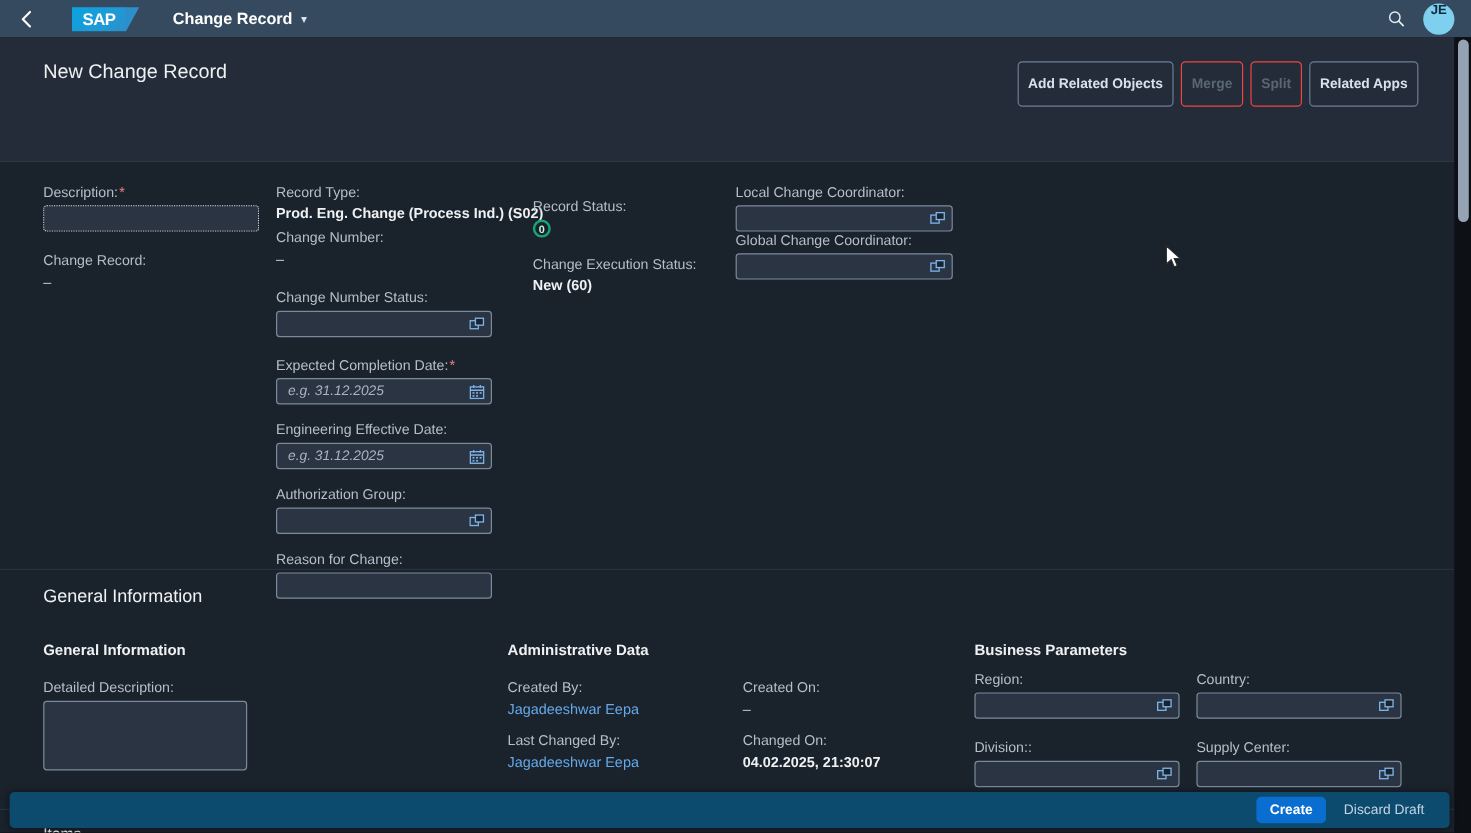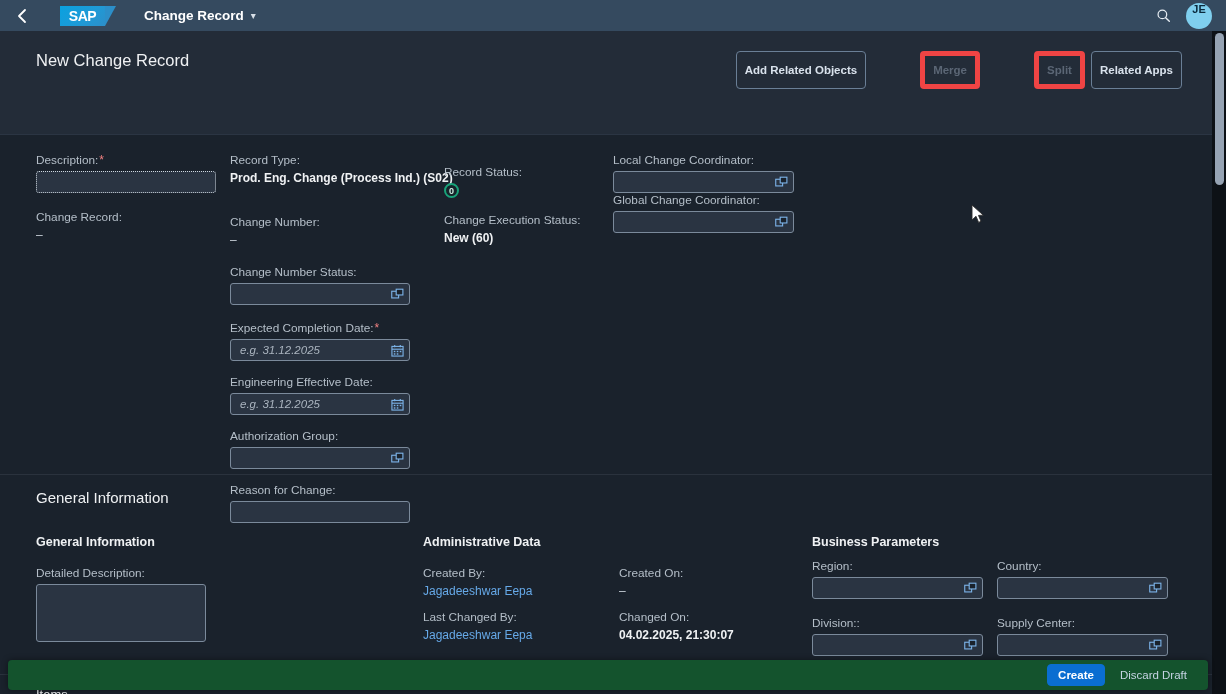--- a/index.html
+++ b/index.html
@@ -97,24 +97,23 @@
     cursor: pointer;
     white-space: nowrap;
   }
   .btn-ghost {
     background: transparent;
     border: 1px solid #6a7f96;
     color: #d9e2ec;
   }
   .btn-disabled {
     background: transparent;
-    border: 5px solid #ef4444;
+    border: 1px solid #ef4444;
     color: #5b6675;
     cursor: default;
-    margin-left: 48px;
   }
 
   
   .tabbar {
     position: absolute; left: 0; top: 97px;
     width: 1212px; height: 38px;
     display: flex; align-items: flex-end;
     padding-left: 30px;
   }
   .tab {
@@ -203,21 +202,21 @@
     background: #2a3442;
     border: 1px solid #7b8a9b;
     border-radius: 3px;
     cursor: text;
   }
 
   
   .footer {
     position: absolute; left: 8px; bottom: 4px;
     width: 1200px; height: 30px;
-    background: #14532d;
+    background: #0c4a6e;
     border-radius: 4px;
     display: flex; align-items: center; justify-content: flex-end;
     padding-right: 12px; gap: 6px;
     box-shadow: 0 0 6px rgba(0,0,0,0.45);
     z-index: 20;
   }
   .btn-emph {
     background: #0a6ed1;
     color: #ffffff;
     border: 1px solid #0a6ed1;
@@ -336,21 +335,21 @@
           <span class="ph"></span>
         </div>
         <div class="form-label" style="margin-top:17px;">Change Record:</div>
         <div class="form-value dash">–</div>
       </div>
 
       <div style="position:absolute;left:230px;top:18px;width:190px;">
         <div class="form-label">Record Type:</div>
         <div class="form-value">Prod. Eng. Change (Process Ind.) (S02)</div>
 
-        <div class="form-label" style="margin-top:30px;">Change Number:</div>
+        <div class="form-label" style="margin-top:6px;">Change Number:</div>
         <div class="form-value dash">–</div>
 
         <div class="form-label" style="margin-top:18px;">Change Number Status:</div>
         <div class="inp" style="width:180px;">
           <span class="ph" style="font-style:normal;"></span>
           <span class="vh">
             <svg width="13" height="13" viewBox="0 0 14 14">
               <rect x="0.8" y="3.5" width="7.4" height="7.2" fill="none" stroke="#7cb3e8" stroke-width="1.2"></rect>
               <rect x="5.6" y="1.3" width="7.2" height="6.2" fill="#1a222c" stroke="#7cb3e8" stroke-width="1.2"></rect>
             </svg>

